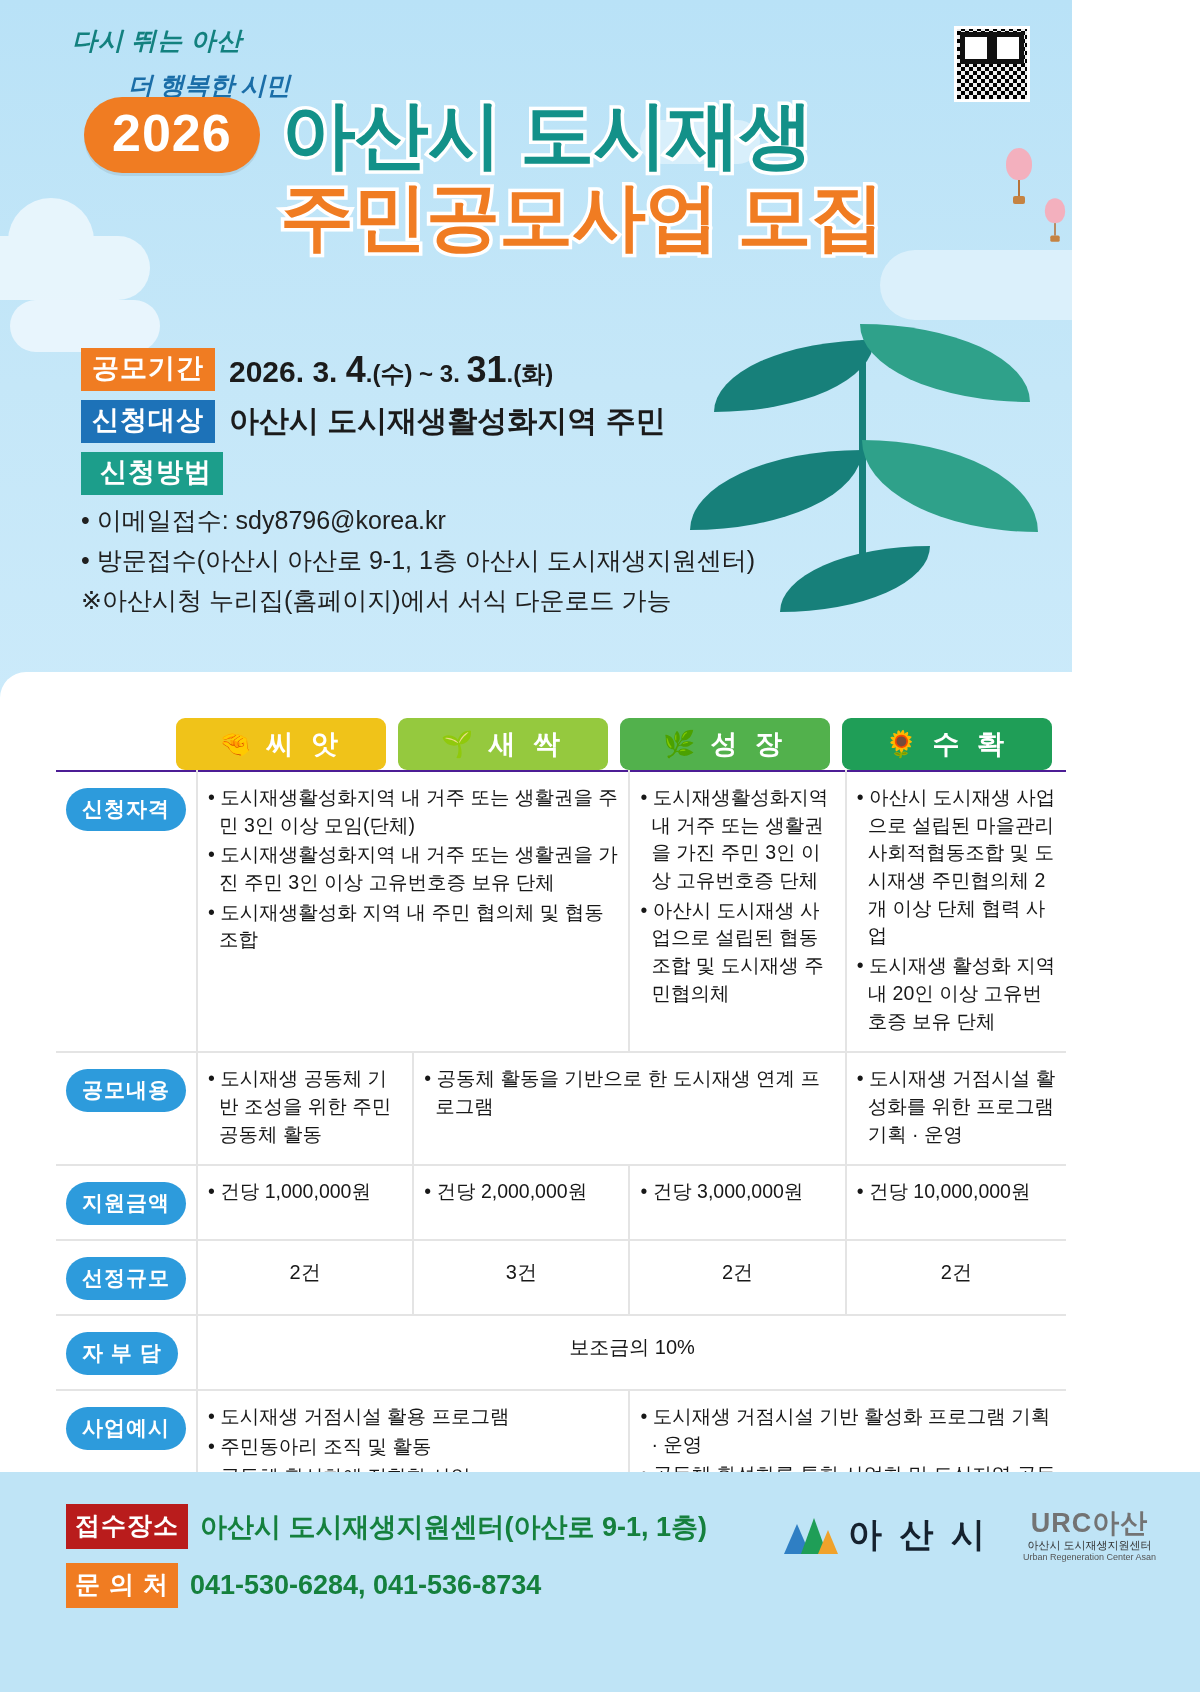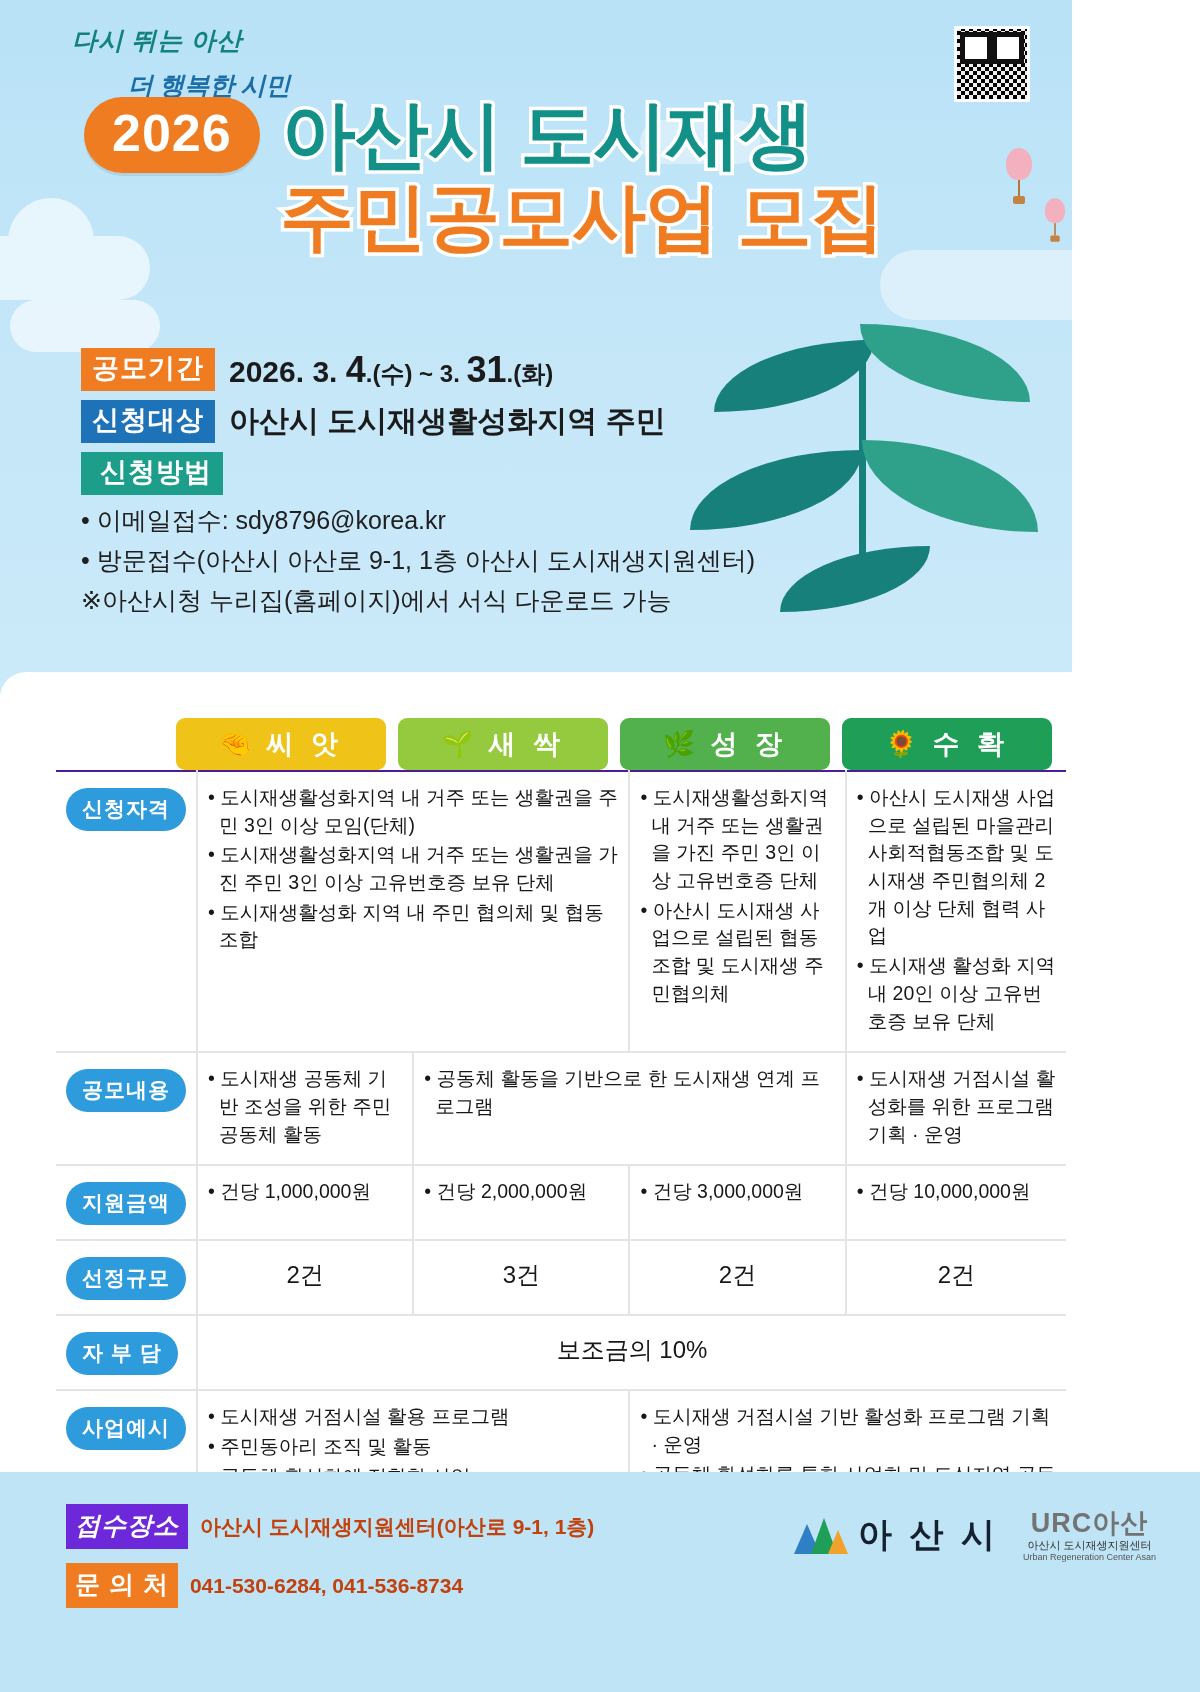--- a/index.html
+++ b/index.html
@@ -139,42 +139,42 @@
     font-size: 21px; border-radius: 999px; padding: 7px 16px 8px; letter-spacing: 1px;
     white-space: nowrap;
   }
   .cell { border-left: 2px solid #e4e4e4; }
   .cell ul { list-style: none; }
   .cell li {
     font-size: 19.5px; line-height: 1.42; color: #171717; text-indent: -11px; padding-left: 11px;
     margin-bottom: 2px;
   }
   .cell li::before { content: "• "; }
-  .c-center { text-align: center; font-size: 24px; color: #171717; padding-top: 18px !important; }
+  .c-center { text-align: center; font-size: 20px; color: #171717; padding-top: 18px !important; }
   .c1w { width: 218px; }
   .c2w { width: 218px; }
   .c3w { width: 218px; }
   .c4w { width: 222px; }
 
   
   .footer {
     position: absolute; left: 0; bottom: 0; width: 1200px; height: 220px;
     background: #bfe4f6;
   }
   .f-rows { position: absolute; left: 66px; top: 32px; }
   .f-row { display: flex; align-items: center; margin-bottom: 14px; }
   .f-tag {
     color: #fff; font-weight: bold; font-size: 25px; padding: 5px 9px 7px;
     letter-spacing: 1px; white-space: nowrap;
   }
-  .f-tag.teal { background: #6d28d9; font-style: italic; }
+  .f-tag.teal { background: #b91c1c; }
   .f-tag.orange { background: #f07c22; }
-  .f-val { margin-left: 12px; font-size: 21px; font-weight: bold; color: #c2410c; white-space: nowrap; }
-
-  .f-logos { position: absolute; right: 44px; top: 36px; display: flex; align-items: center; gap: 24px; }
+  .f-val { margin-left: 12px; font-size: 27px; font-weight: bold; color: #15803d; white-space: nowrap; }
+
+  .f-logos { position: absolute; right: 44px; top: 36px; display: flex; align-items: center; gap: 34px; }
   .logo-asan { display: flex; align-items: center; gap: 10px; }
   .logo-mark { width: 54px; height: 38px; position: relative; }
   .logo-mark i {
     position: absolute; bottom: 0; width: 0; height: 0; border-style: solid;
   }
   .logo-mark i.m1 { left: 0;  border-width: 0 13px 30px 13px; border-color: transparent transparent #2f7fc4 transparent; }
   .logo-mark i.m2 { left: 17px; border-width: 0 13px 36px 13px; border-color: transparent transparent #1f9e57 transparent; }
   .logo-mark i.m3 { left: 34px; border-width: 0 10px 24px 10px; border-color: transparent transparent #f0a22b transparent; }
   .logo-text { font-size: 34px; font-weight: bold; color: #15212e; letter-spacing: 4px; }
   .logo-urc { text-align: center; line-height: 1.15; }

